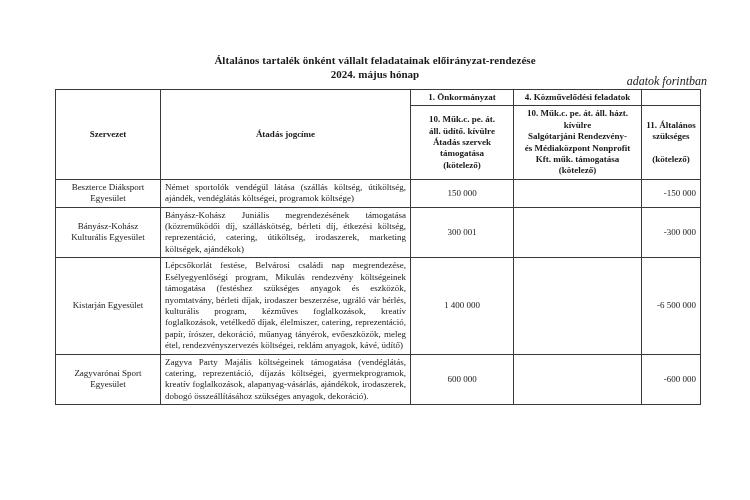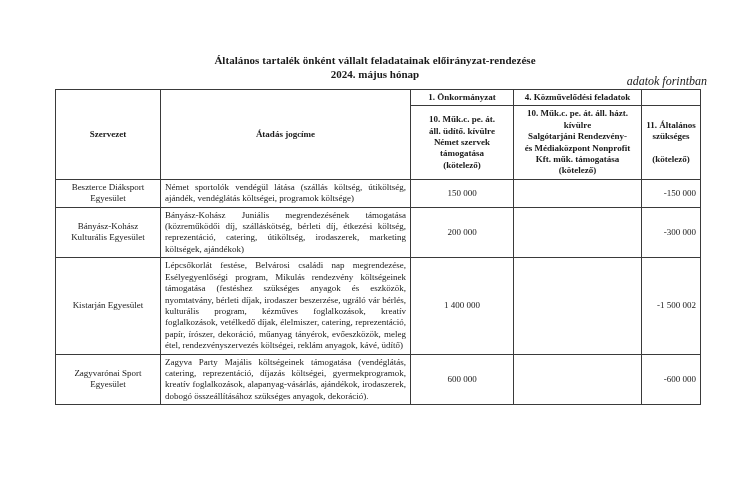--- a/index.html
+++ b/index.html
@@ -179,21 +179,21 @@
         <th class="rowspan-head" rowspan="2">Szervezet</th>
         <th class="rowspan-head" rowspan="2">Átadás jogcíme</th>
         <th class="grp">1. Önkormányzat</th>
         <th class="grp">4. Közművelődési feladatok</th>
         <th class="blank-head" rowspan="1"></th>
       </tr>
       <tr>
         <th class="sub">
           <span>10. Műk.c. pe. át.</span><br>
           <span>áll. üdítő. kívülre</span><br>
-          <span>Német szervek</span><br>
+          <span>Átadás szervek</span><br>
           <span>támogatása</span><br>
           <span>(kötelező)</span>
         </th>
         <th class="sub">
           <span>10. Műk.c. pe. át. áll. házt.</span><br>
           <span>kívülre</span><br>
           <span>Salgótarjáni Rendezvény-</span><br>
           <span>és Médiaközpont Nonprofit</span><br>
           <span>Kft. műk. támogatása</span><br>
           <span>(kötelező)</span>
@@ -210,30 +210,30 @@
       <tr>
         <td class="org">Beszterce Diáksport Egyesület</td>
         <td class="just">Német sportolók vendégül látása (szállás költség, útiköltség, ajándék, vendéglátás költségei, programok költsége)</td>
         <td class="num">150 000</td>
         <td class="num empty"></td>
         <td class="num-right">-150 000</td>
       </tr>
       <tr>
         <td class="org">Bányász-Kohász Kulturális Egyesület</td>
         <td class="just">Bányász-Kohász Juniális megrendezésének támogatása (közreműködői díj, szálláskötség, bérleti díj, étkezési költség, reprezentáció, catering, útiköltség, irodaszerek, marketing költségek, ajándékok)</td>
-        <td class="num">200 000</td>
+        <td class="num">300 001</td>
         <td class="num empty"></td>
         <td class="num-right">-300 000</td>
       </tr>
       <tr>
         <td class="org">Kistarján Egyesület</td>
         <td class="just">Lépcsőkorlát festése, Belvárosi családi nap megrendezése, Esélyegyenlőségi program, Mikulás rendezvény költségeinek támogatása (festéshez szükséges anyagok és eszközök, nyomtatvány, bérleti díjak, irodaszer beszerzése, ugráló vár bérlés, kulturális program, kézműves foglalkozások, kreatív foglalkozások, vetélkedő díjak, élelmiszer, catering, reprezentáció, papír, írószer, dekoráció, műanyag tányérok, evőeszközök, meleg étel, rendezvényszervezés költségei, reklám anyagok, kávé, üdítő)</td>
         <td class="num">1 400 000</td>
         <td class="num empty"></td>
-        <td class="num-right">-1 500 002</td>
+        <td class="num-right">-6 500 000</td>
       </tr>
       <tr>
         <td class="org">Zagyvarónai Sport Egyesület</td>
         <td class="just">Zagyva Party Majális költségeinek támogatása (vendéglátás, catering, reprezentáció, díjazás költségei, gyermekprogramok, kreatív foglalkozások, alapanyag-vásárlás, ajándékok, irodaszerek, dobogó összeállításához szükséges anyagok, dekoráció).</td>
         <td class="num">600 000</td>
         <td class="num empty"></td>
         <td class="num-right">-600 000</td>
       </tr>
     </tbody>
   </table>

